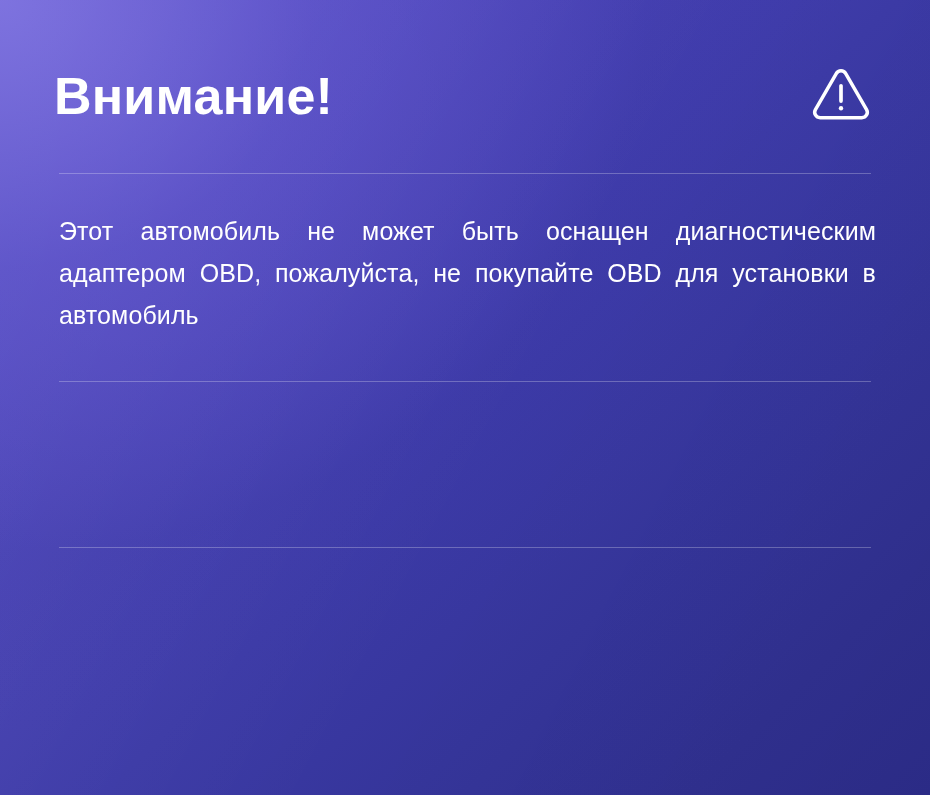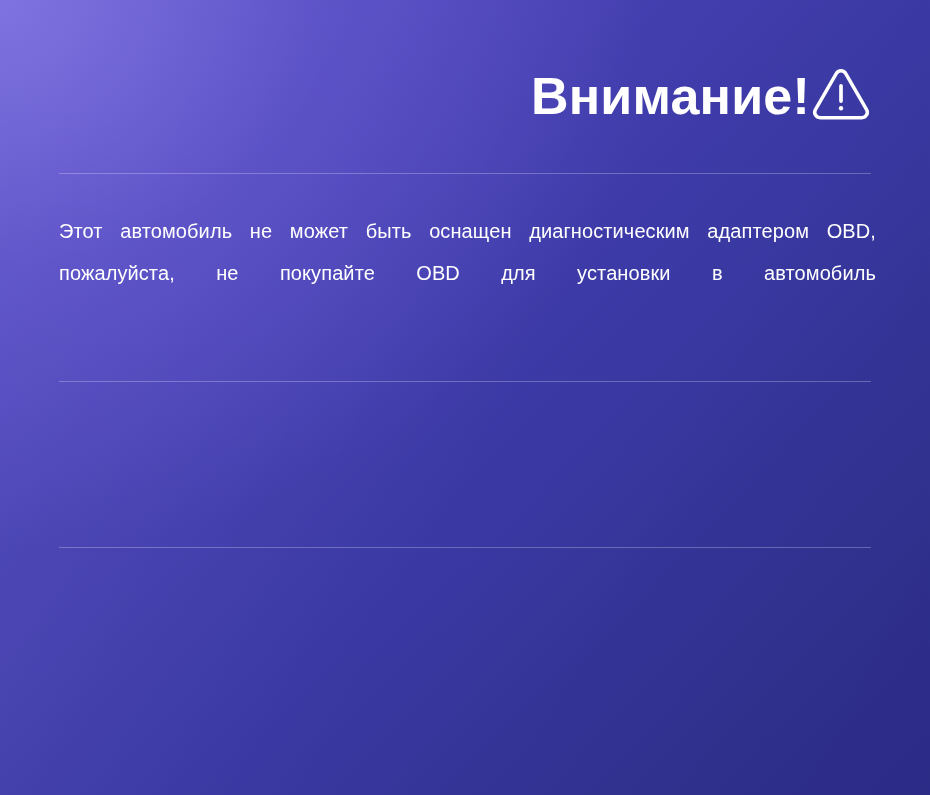--- a/index.html
+++ b/index.html
@@ -59,21 +59,21 @@
 
   
   .header {
     position:absolute;
     left:54px;
     right:54px;
     top:52px;
     height:88px;
     display:flex;
     align-items:center;
-    justify-content:flex-end;
+    justify-content:space-between;
   }
 
   .title {
     color:#ffffff;
     font-size:52px;
     font-weight:700;
     letter-spacing:0.2px;
     line-height:1.05;
     white-space:nowrap;
   }
@@ -97,21 +97,21 @@
   #divider-1 { top:173px; }
   #divider-2 { top:381px; }
   #divider-3 { top:547px; }
 
   
   .para {
     position:absolute;
     left:59px;
     width:817px;
     color:#ffffff;
-    font-size:20px;
+    font-size:25px;
     font-weight:400;
     line-height:42px;
     letter-spacing:0.1px;
     text-align:justify;
     text-justify:inter-word;
   }
   .para::after {
     content:"";
     display:inline-block;
     width:100%;

